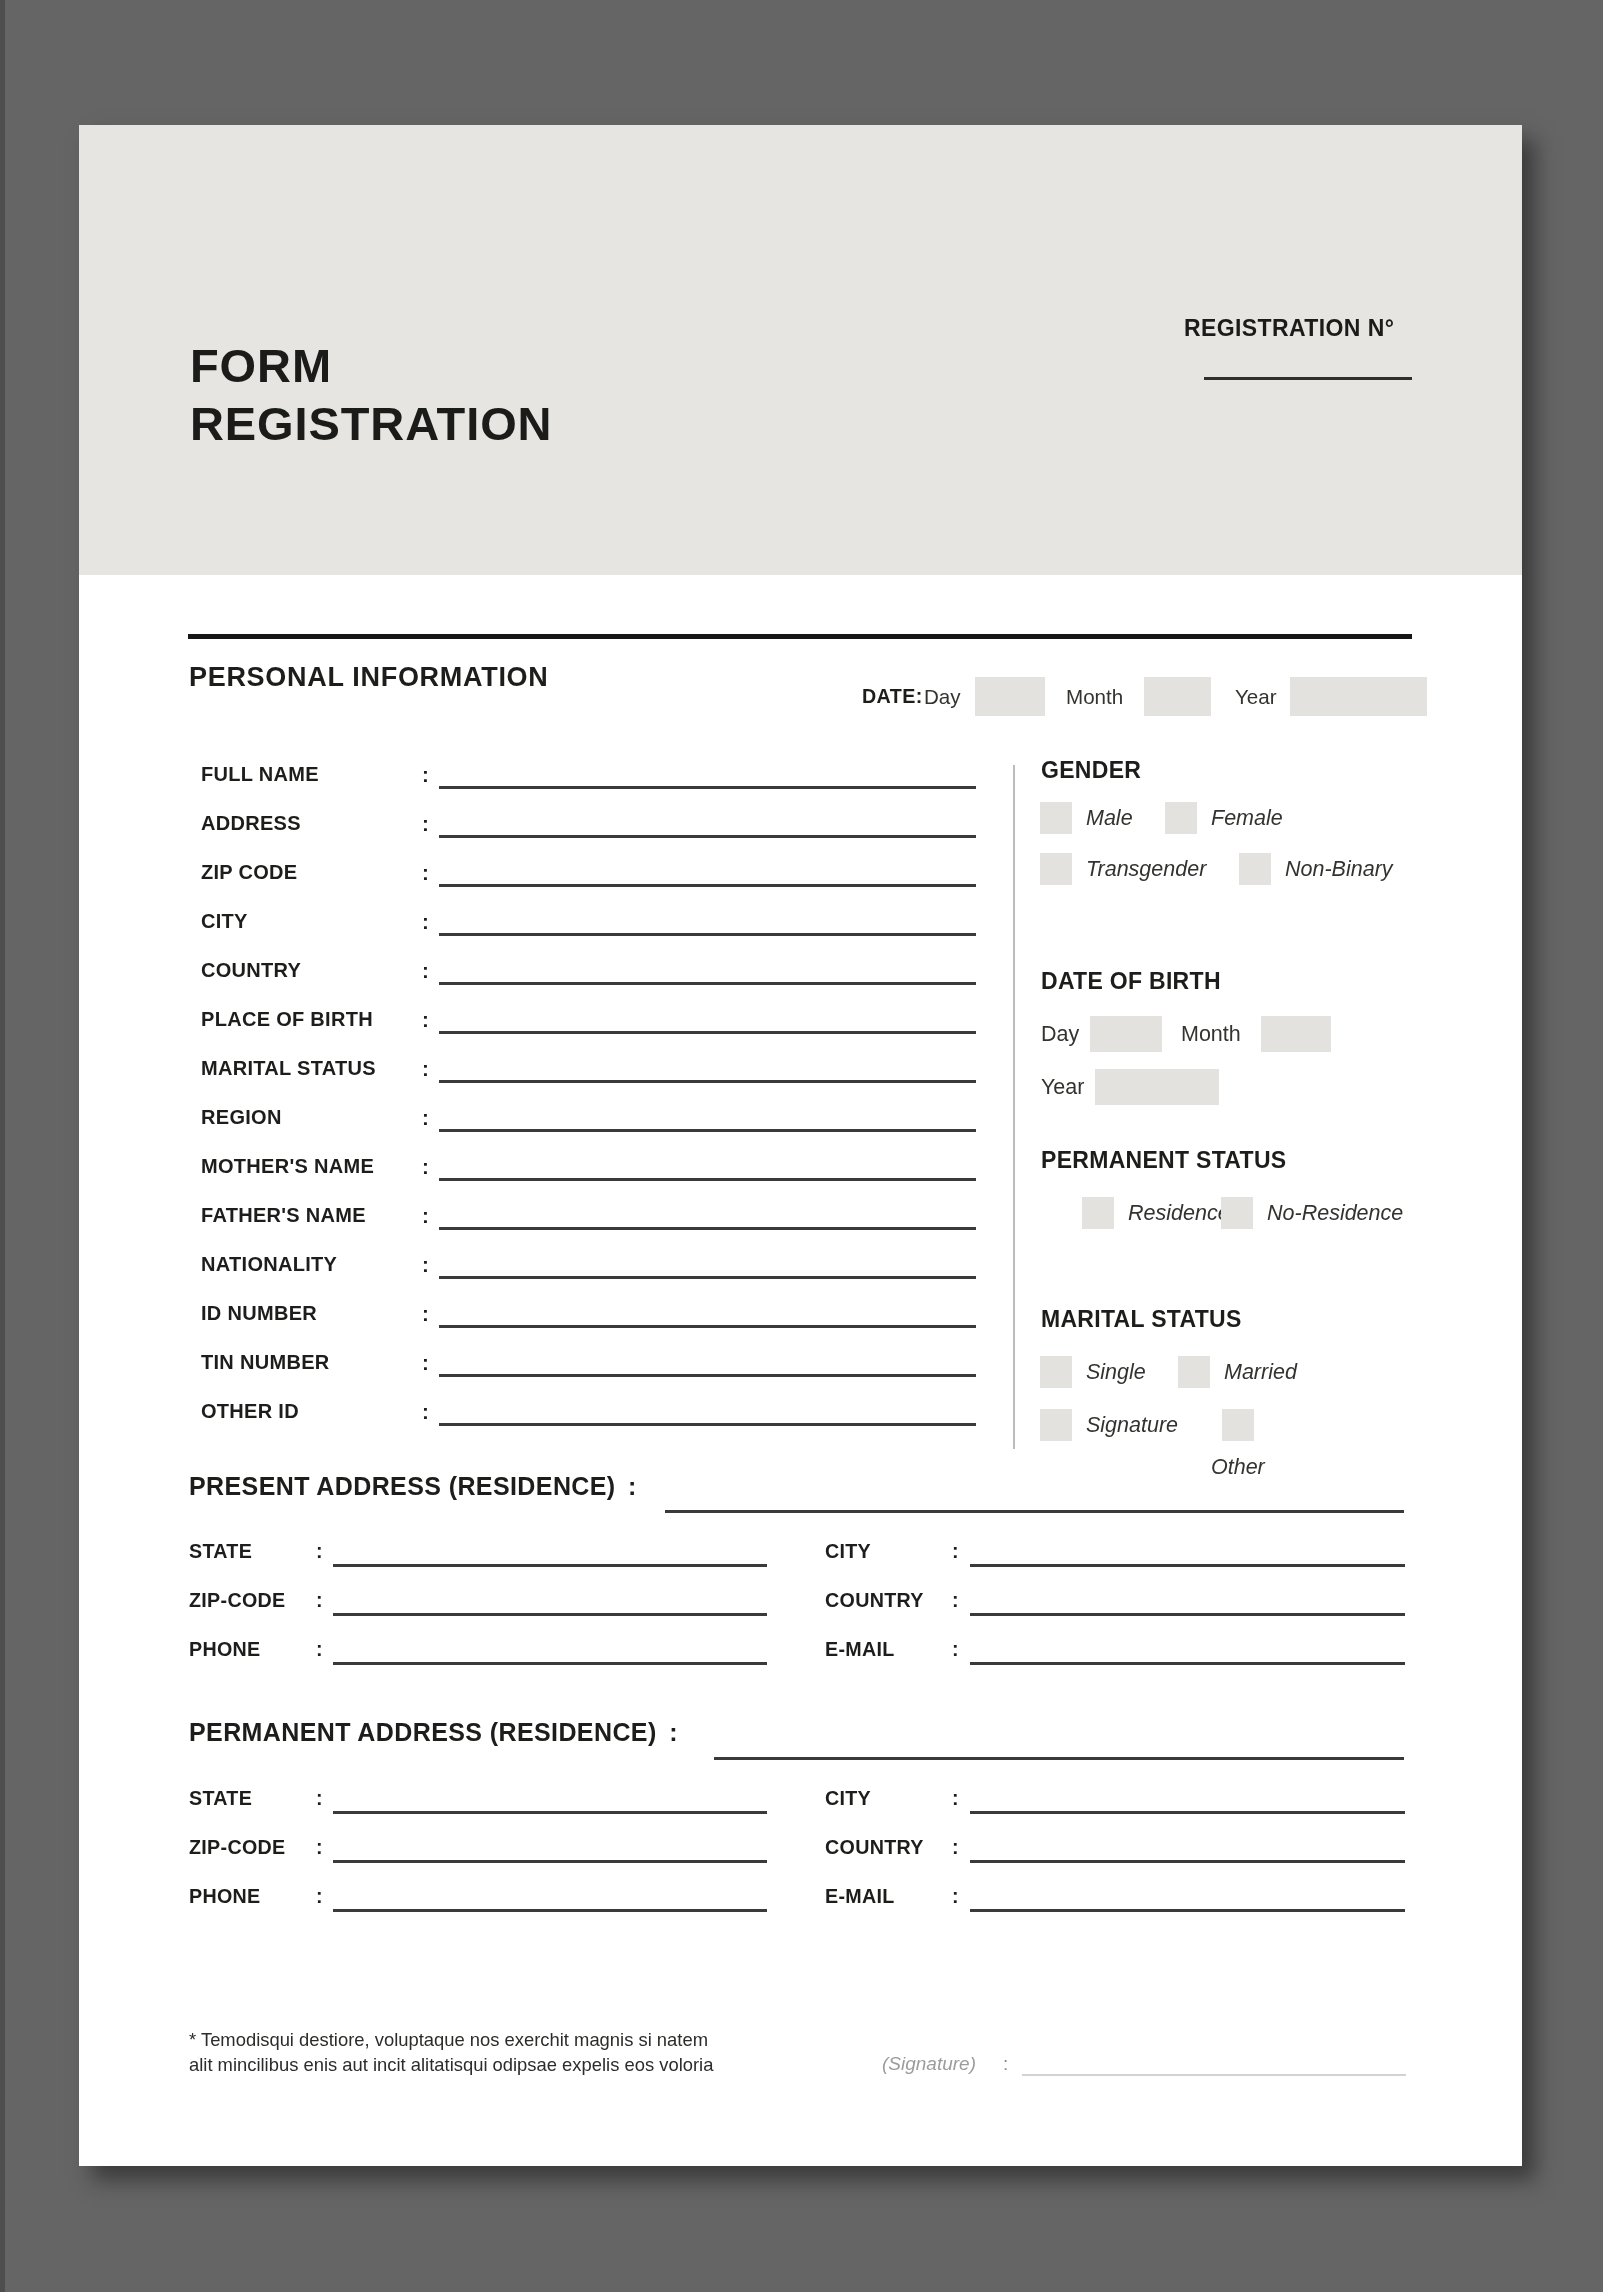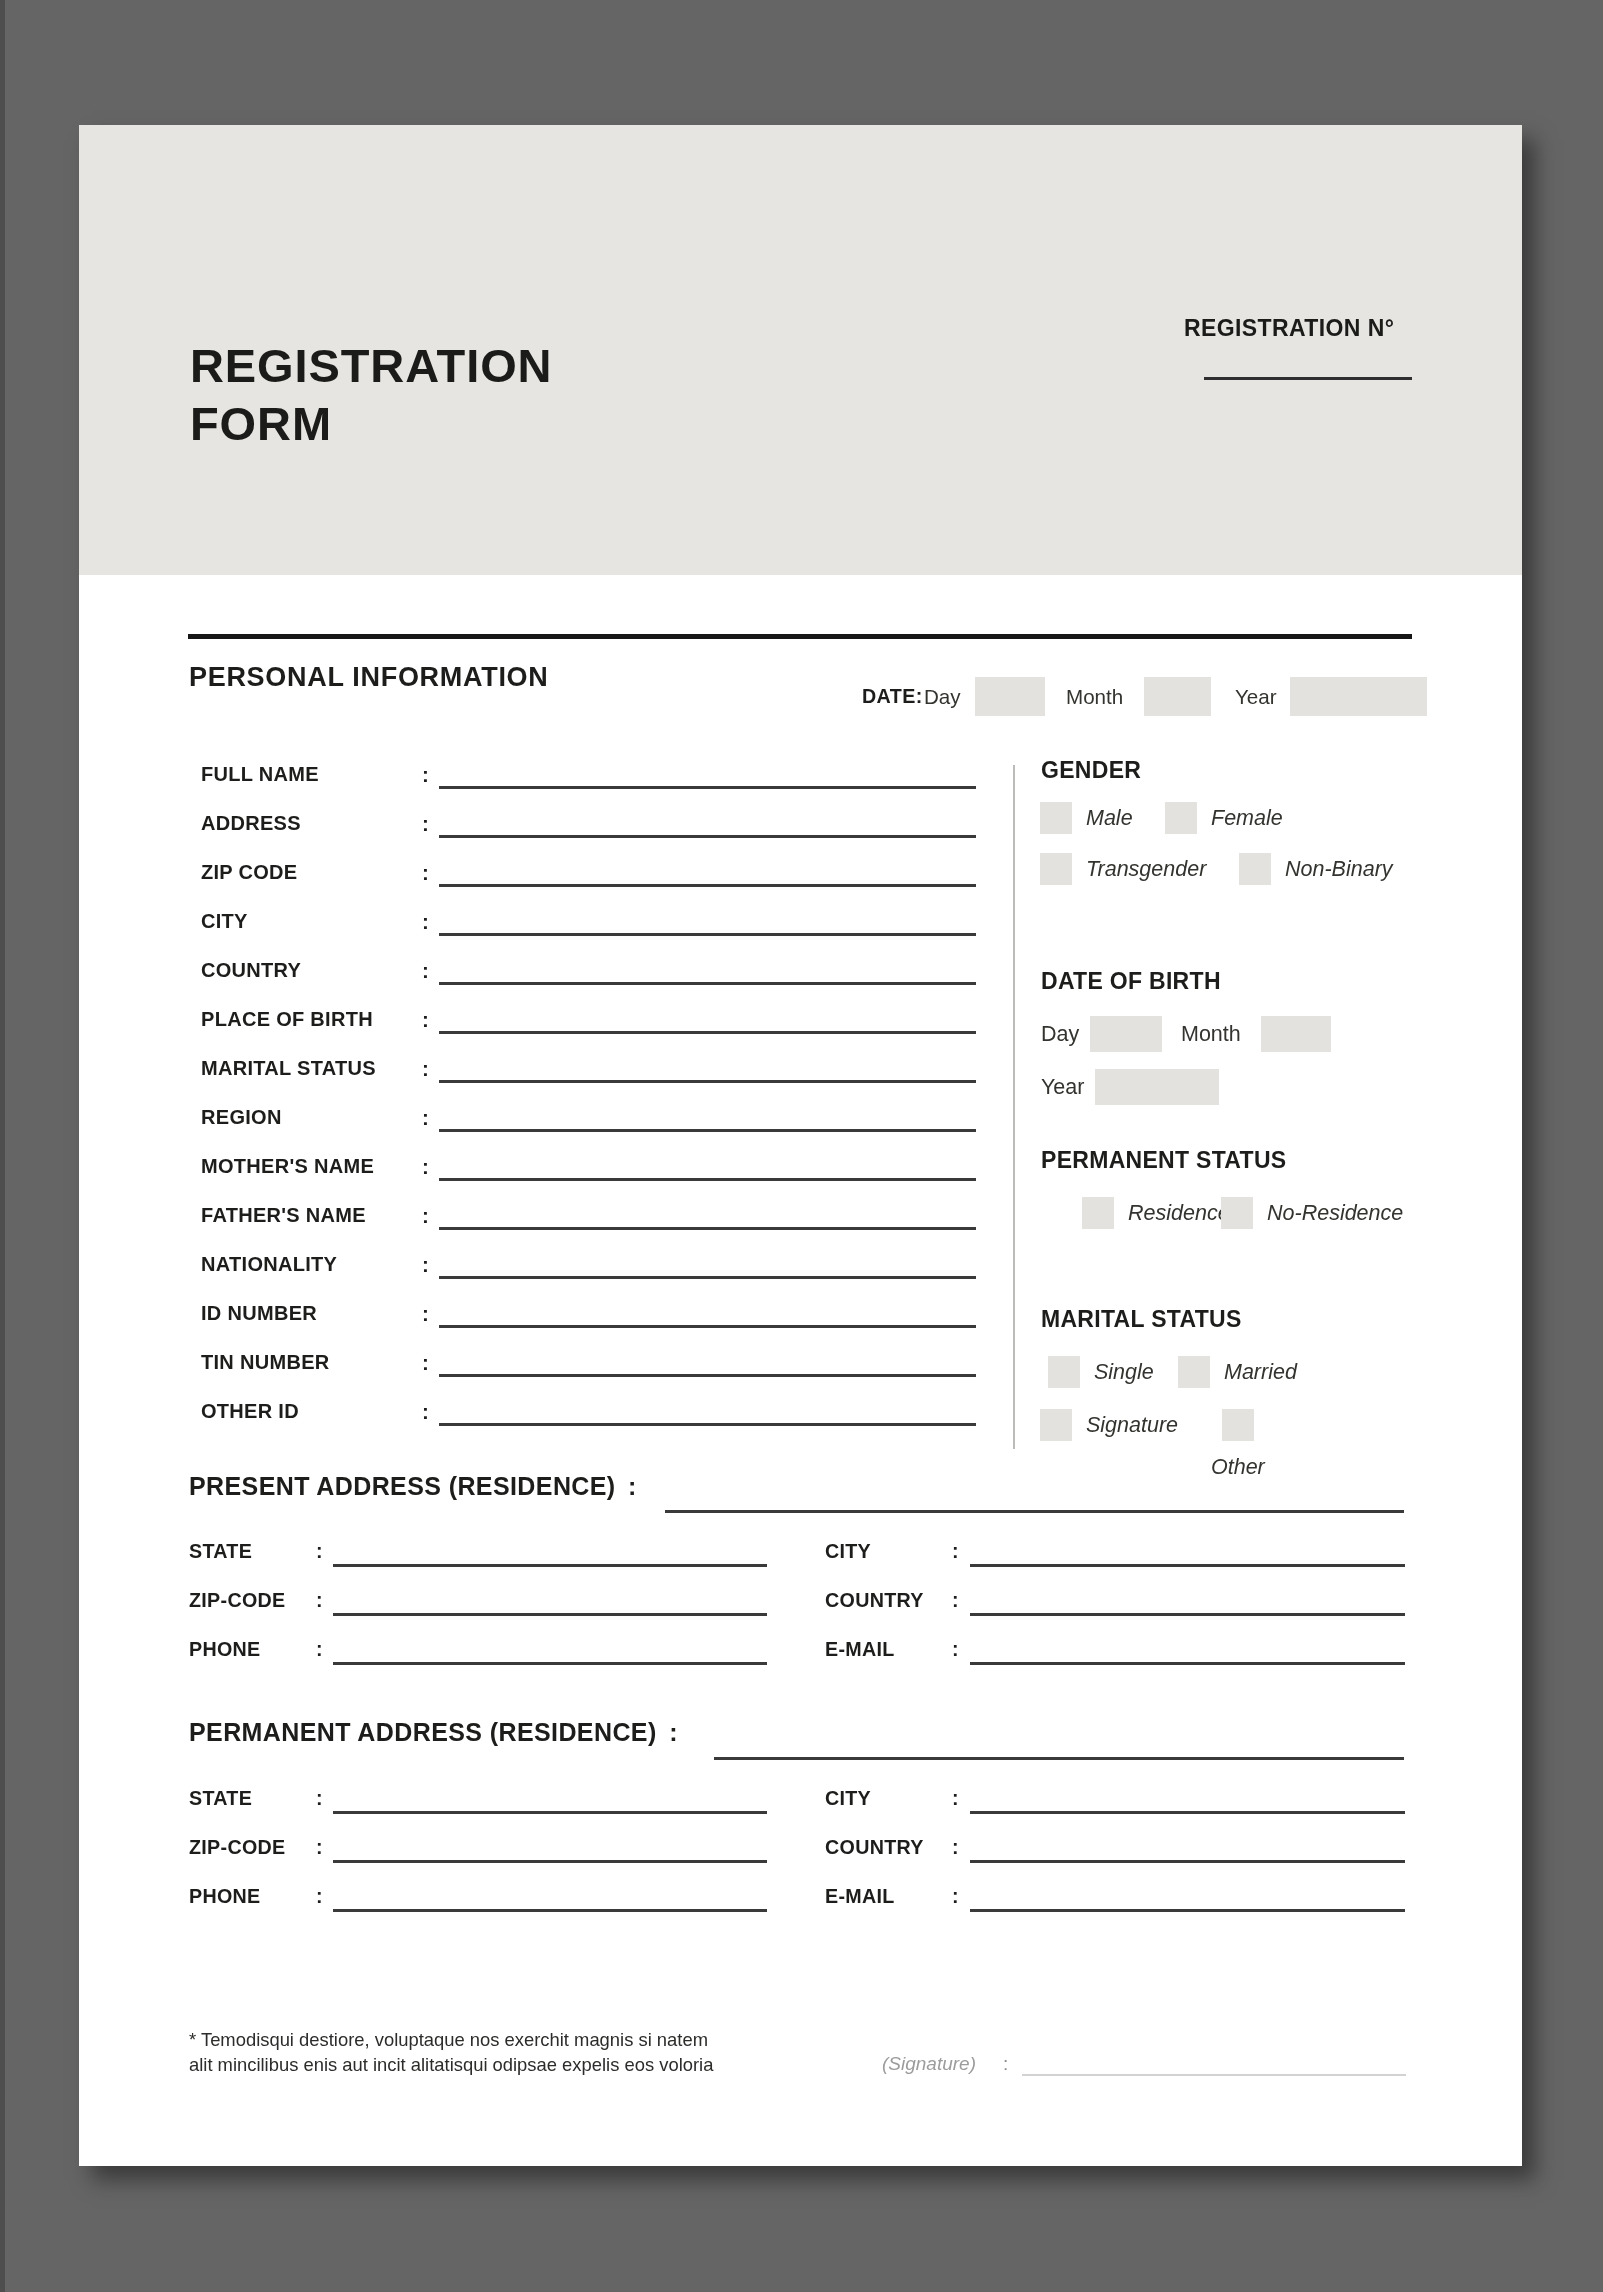--- a/index.html
+++ b/index.html
@@ -44,21 +44,21 @@
   .t-gender{top:632px;} .t-dob{top:843px;} .t-res{top:1022px;} .t-mar{top:1181px;}
   .opt{position:absolute;display:flex;align-items:center;gap:14px;font-style:italic;}
   .cbox{width:32px;height:32px;background:var(--box_bg);flex:0 0 auto;}
   .olabel{font-size:21.5px;color:#33332f;white-space:nowrap;}
   .gender-opts .opt:nth-child(1){left:961px;top:677px;}
   .gender-opts .opt:nth-child(2){left:1086px;top:677px;}
   .gender-opts .opt:nth-child(3){left:961px;top:728px;}
   .gender-opts .opt:nth-child(4){left:1160px;top:728px;}
   .res-opts .opt:nth-child(1){left:968px;top:1072px;padding-left:35px;}
   .res-opts .opt:nth-child(2){left:1142px;top:1072px;}
-  .mar-opts .opt:nth-child(1){left:961px;top:1231px;margin-left:8px;}
+  .mar-opts .opt:nth-child(1){left:961px;top:1231px;}
   .mar-opts .opt:nth-child(2){left:1099px;top:1231px;}
   .mar-opts .opt:nth-child(3){left:961px;top:1284px;}
   .mar-opts .opt:nth-child(4){left:1132px;top:1284px;flex-direction:column;}
   .dob-lab{position:absolute;font-size:21.5px;color:#33332f;line-height:36px;}
   .dob-box{position:absolute;height:36px;background:var(--box_bg);}
   .dl-day{left:962px;top:891px;} .dbx-day{left:1011px;top:891px;width:72px;}
   .dl-month{left:1102px;top:891px;} .dbx-month{left:1182px;top:891px;width:70px;}
   .dl-year{left:962px;top:944px;} .dbx-year{left:1016px;top:944px;width:124px;}
   
   .addr-title{position:absolute;left:110px;font-size:25px;font-weight:700;letter-spacing:0.4px;white-space:nowrap;}
@@ -87,22 +87,22 @@
 </head>
 <body>
 
 <div class="stage">
   <div class="edge-strip"></div>
 
   <div class="page">
 
     <div class="band">
       <div class="page-title">
+        <div>FORM</div>
         <div>REGISTRATION</div>
-        <div>FORM</div>
       </div>
       <div class="contact">
           <div class="contact-line"></div>
           <div class="contact-line"></div>
           <div class="contact-line"></div>
           <div class="contact-line"></div>
           <div class="contact-line"></div>
         </div>
       <div class="regno">REGISTRATION N°</div>
       <div class="regno-line"></div>

